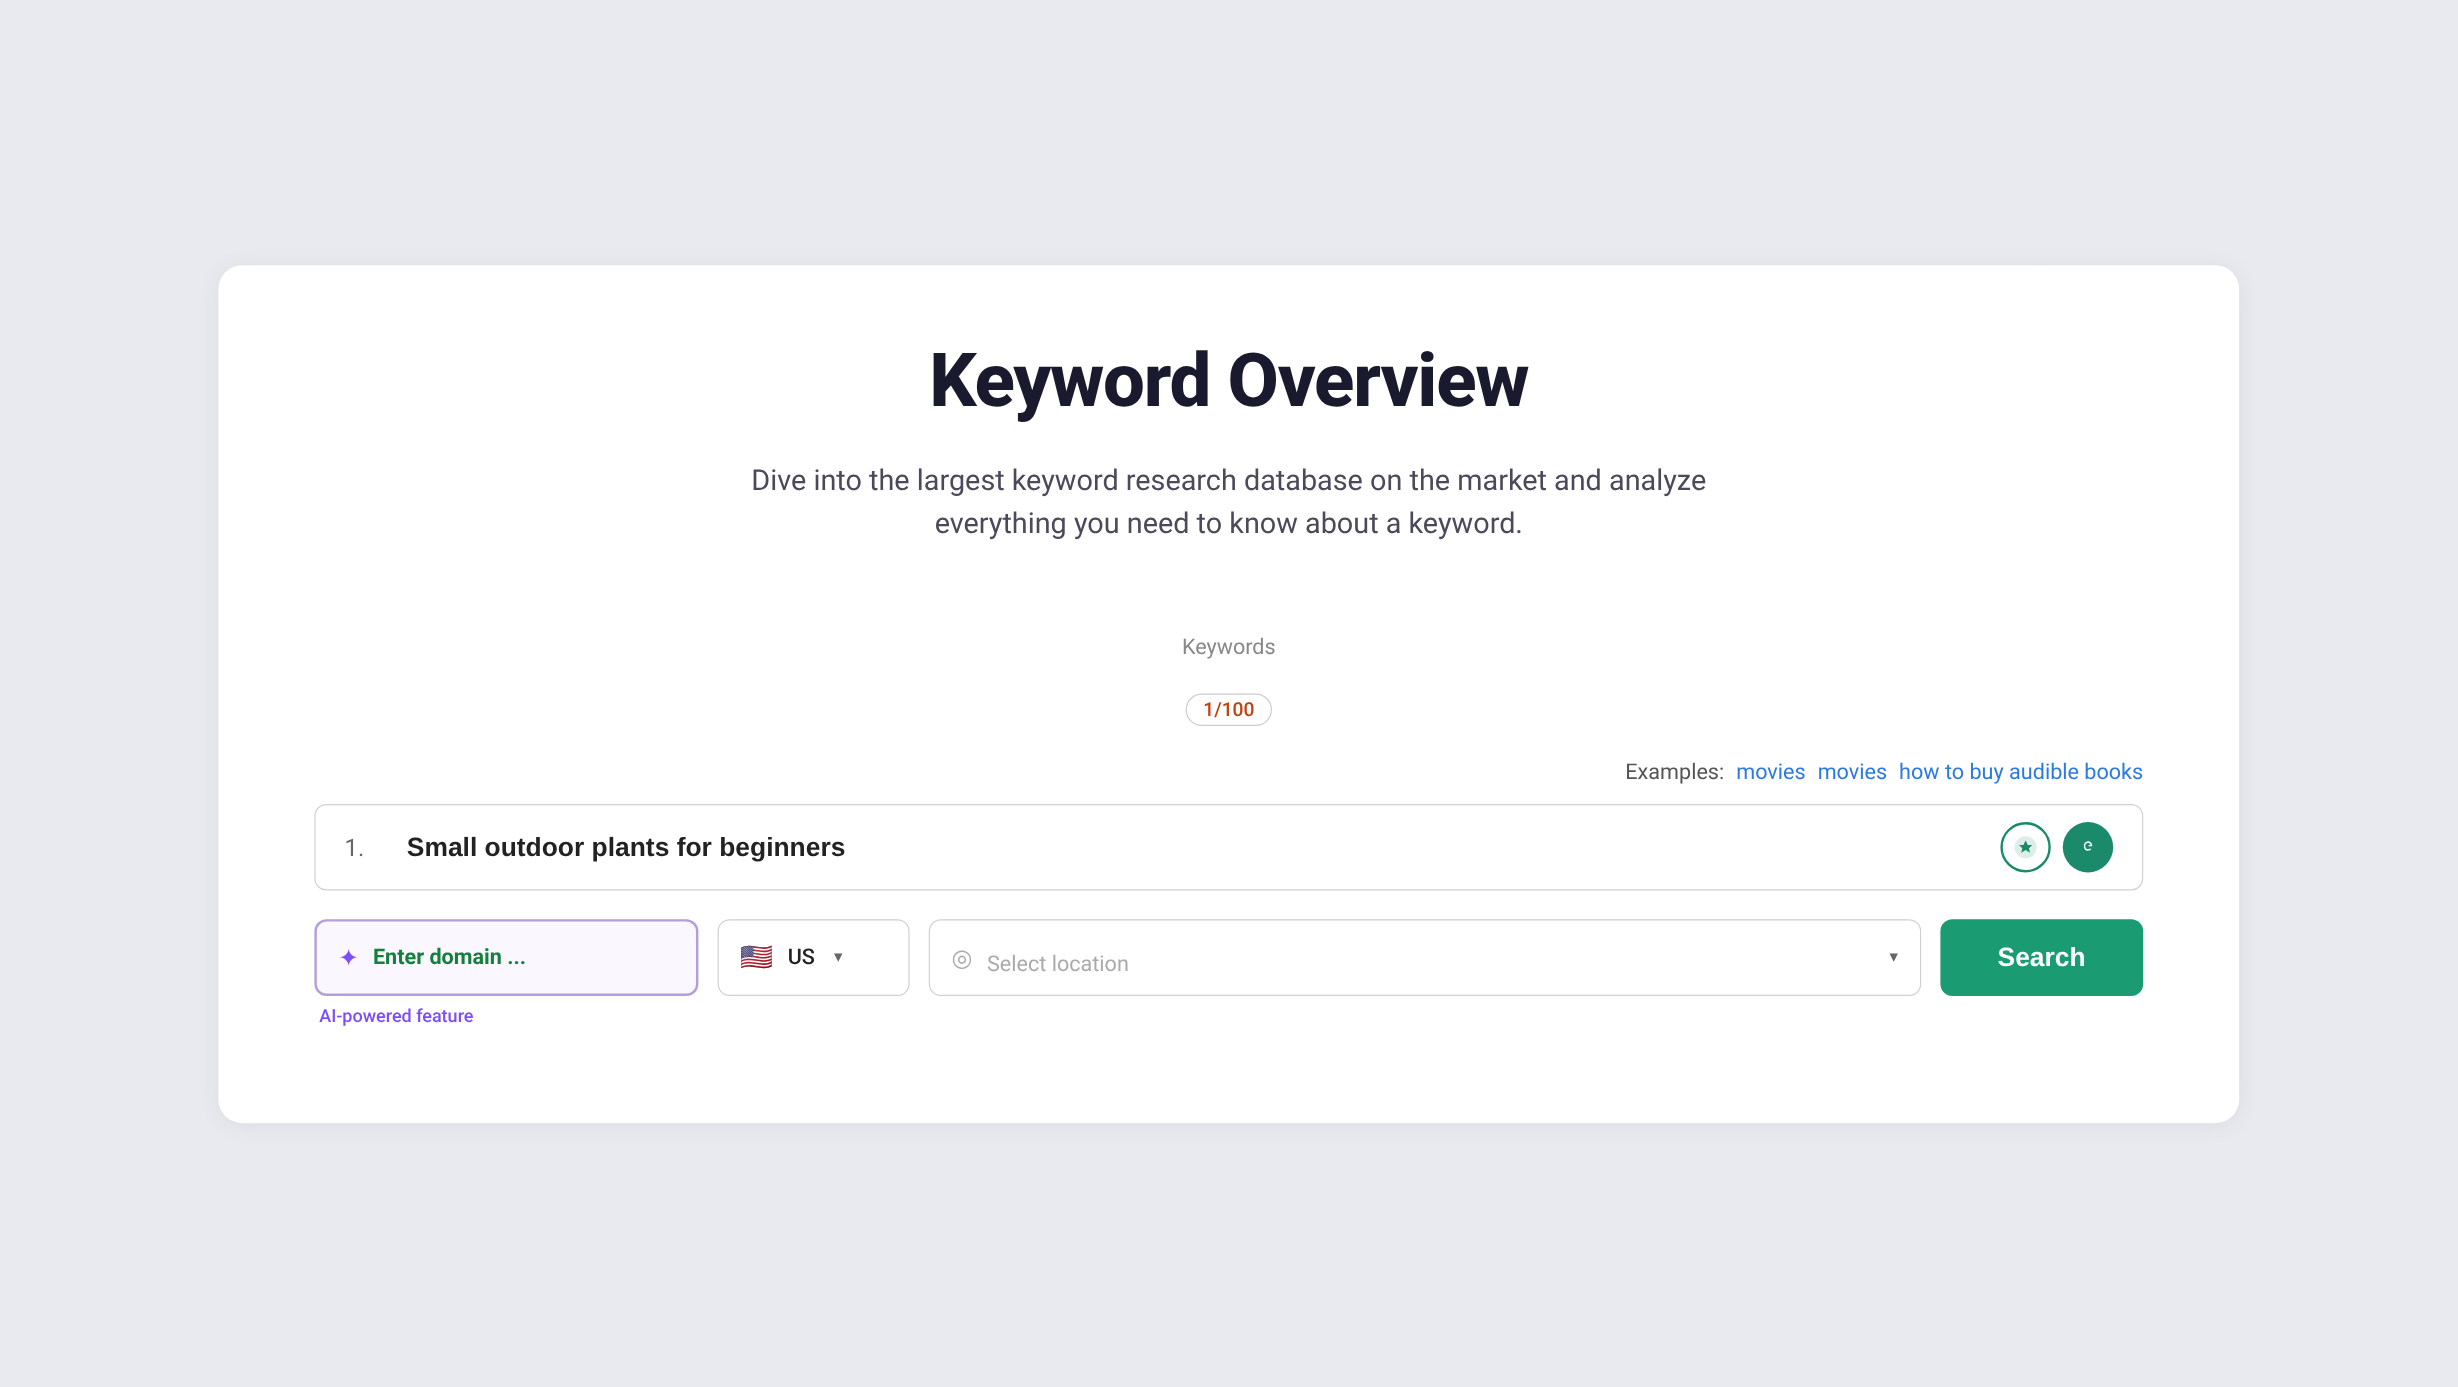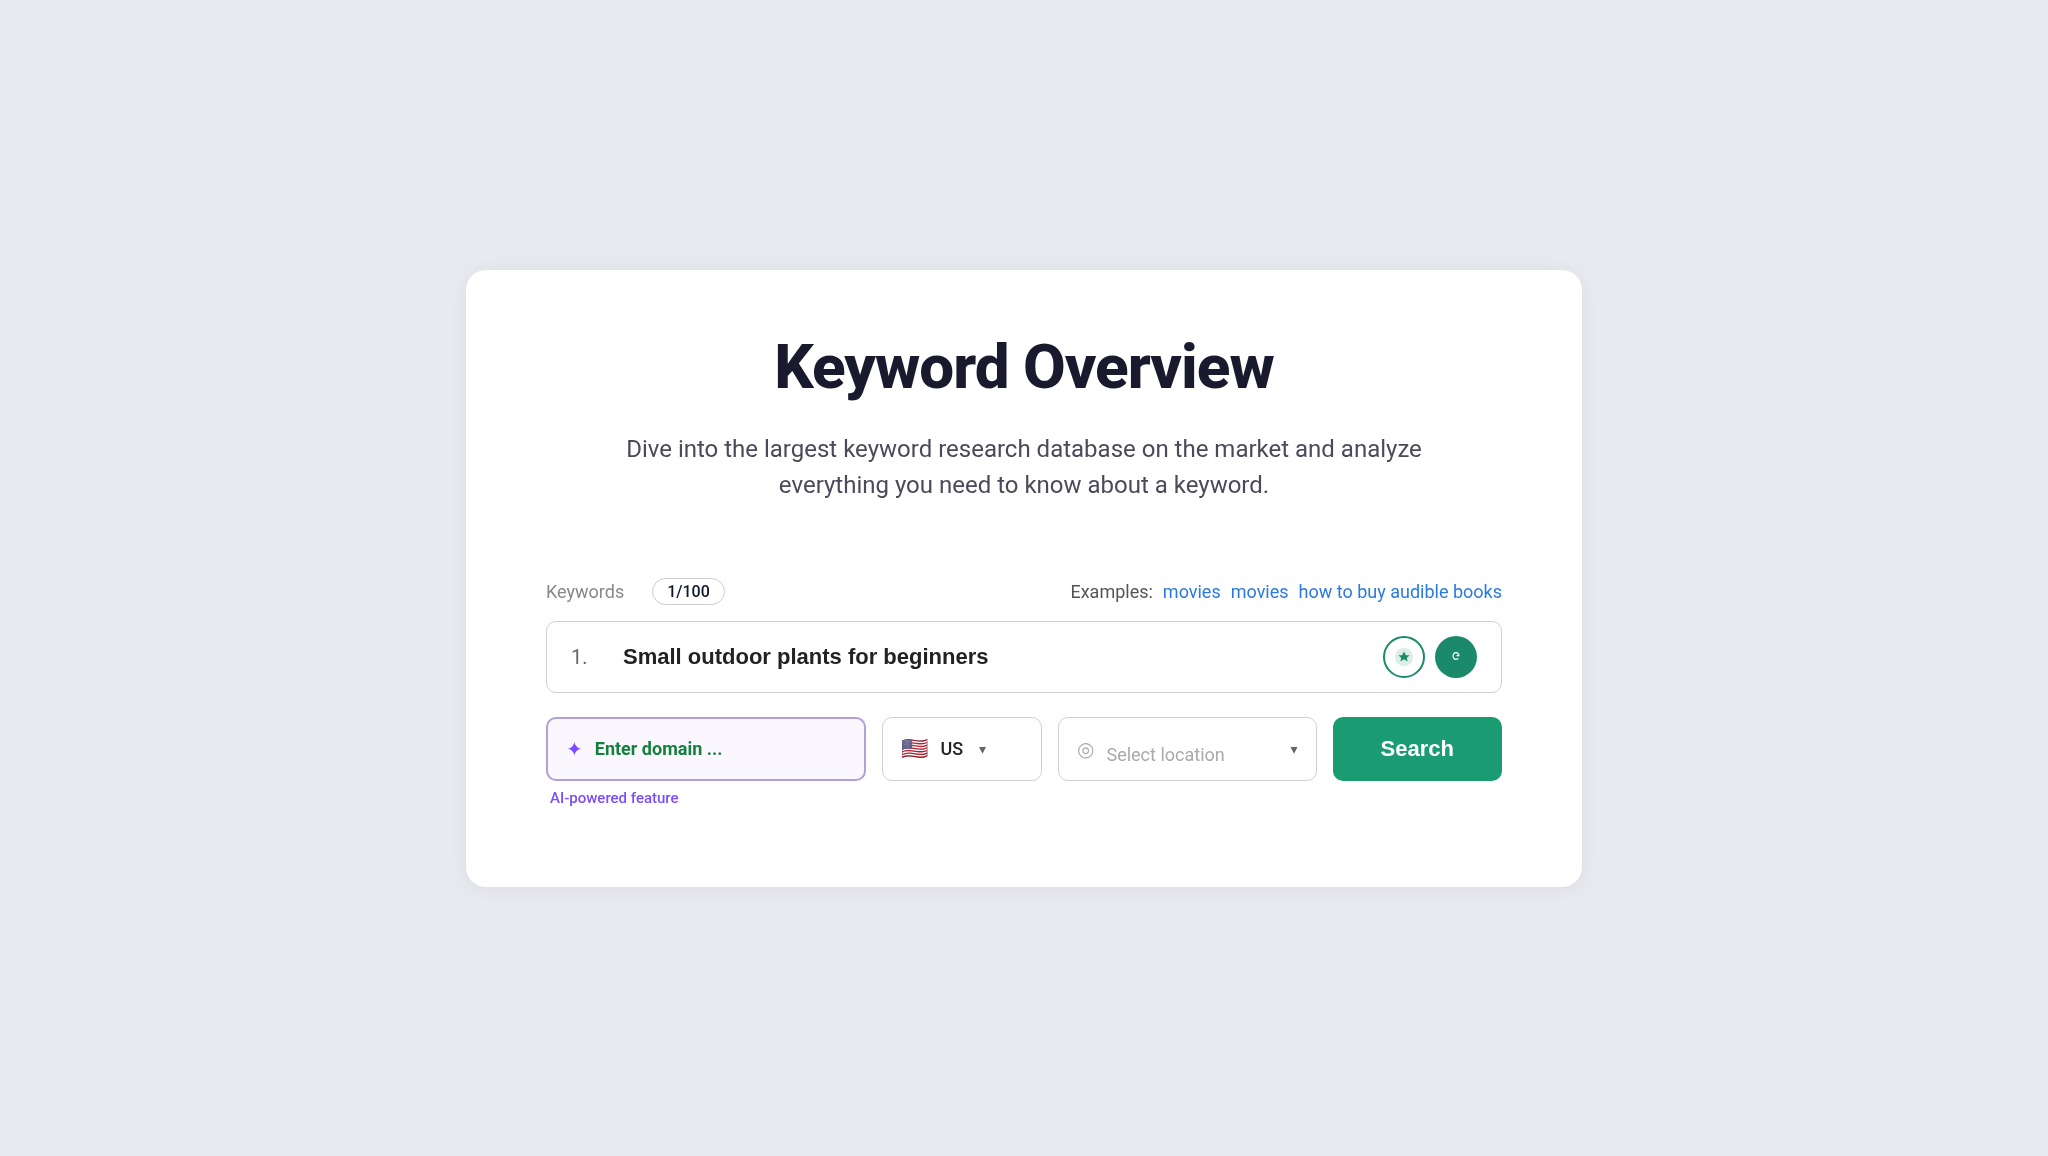--- a/index.html
+++ b/index.html
@@ -14,21 +14,21 @@
       align-items: center;
       justify-content: center;
       min-height: 100vh;
       font-family: -apple-system, BlinkMacSystemFont, 'Segoe UI', Roboto, sans-serif;
     }
 
     .card {
       background: #ffffff;
       border-radius: 20px;
       padding: 60px 80px 80px 80px;
-      width: 1116px;
+      width: 1684px;
       max-width: 95vw;
       box-shadow: 0 2px 20px rgba(0,0,0,0.06);
     }
 
     .page-title {
       font-size: 62px;
       font-weight: 800;
       color: #1a1a2e;
       text-align: center;
       margin-bottom: 28px;
@@ -42,34 +42,35 @@
       line-height: 1.5;
       max-width: 820px;
       margin: 0 auto 75px auto;
     }
 
     .keywords-row {
       display: flex;
       align-items: center;
       gap: 28px;
       margin-bottom: 16px;
+      flex-direction: column;
     }
 
     .keywords-label {
       font-size: 18px;
       color: #888;
       font-weight: 400;
     }
 
     .keywords-badge {
       border: 1.5px solid #ccc;
       border-radius: 20px;
       padding: 3px 14px;
       font-size: 16px;
-      color: #0f172a;
+      color: #c2410c;
       font-weight: 500;
     }
 
     .examples-section {
       display: flex;
       align-items: center;
       gap: 10px;
       margin-left: auto;
     }
 

